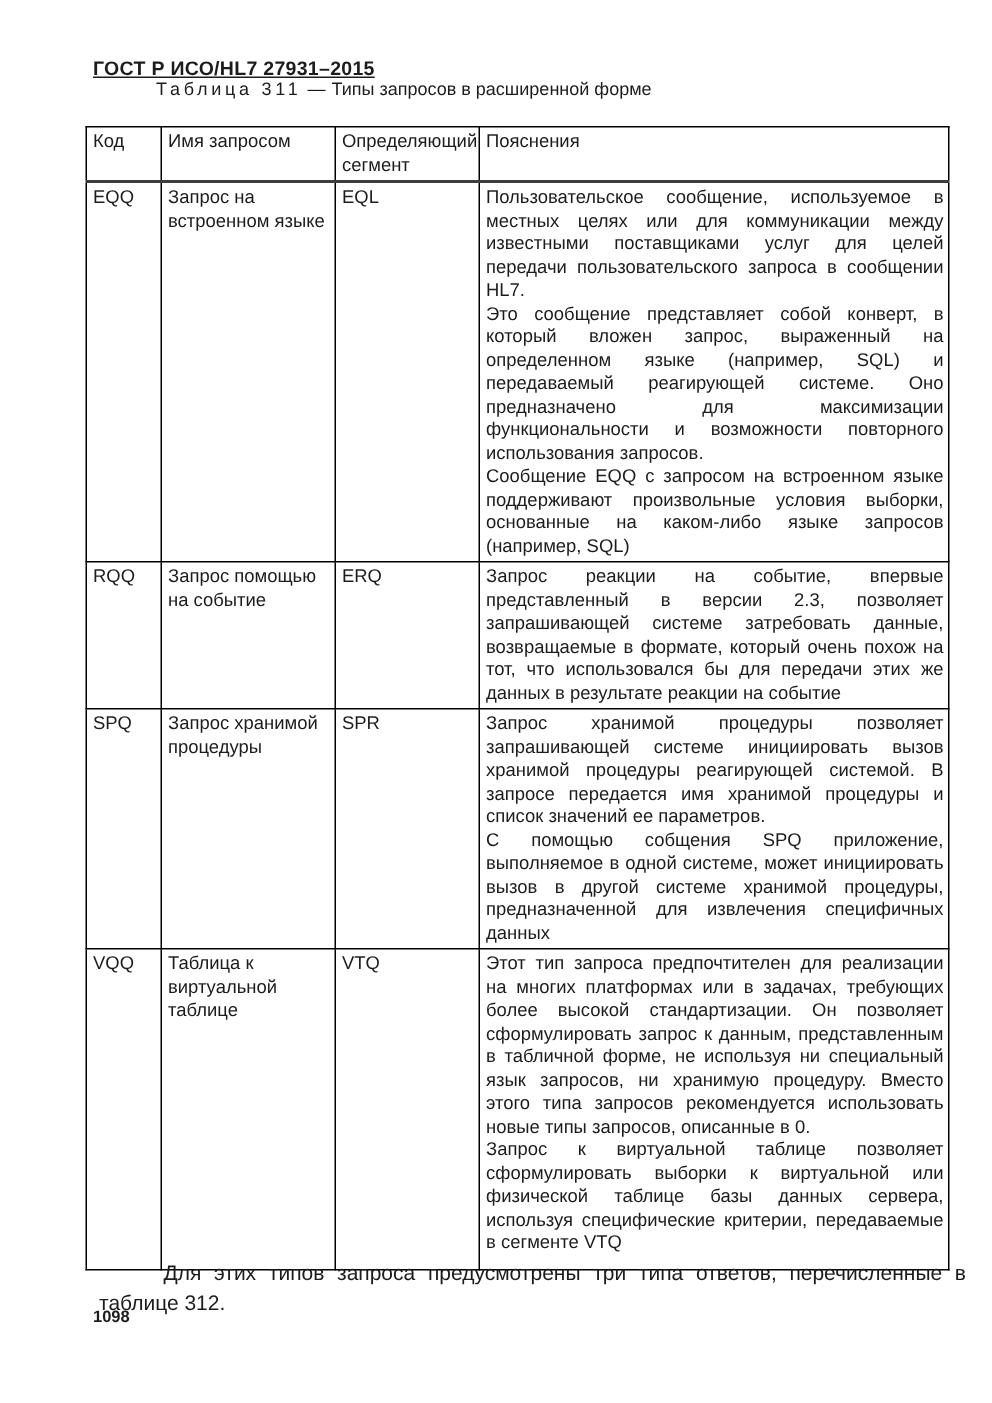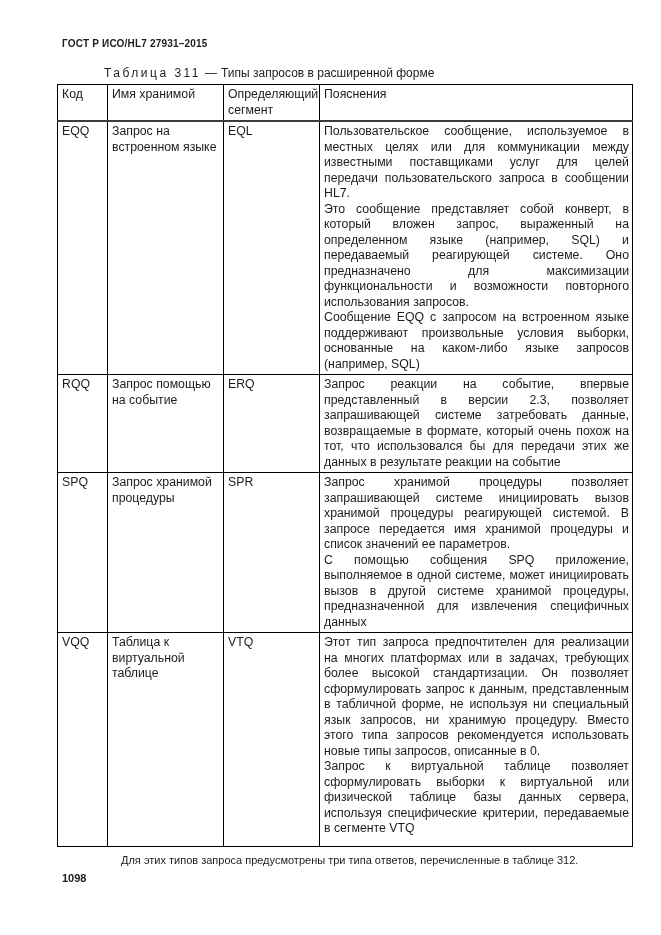--- a/index.html
+++ b/index.html
@@ -10,29 +10,30 @@
     background: #ffffff;
     color: #1c1c1c;
     font-family: "Liberation Sans", sans-serif;
     position: relative;
     overflow: hidden;
   }
   .doc-header {
     position: absolute;
     left: 62px;
     top: 38px;
-    font-size: 10px;
+    font-size: 13px;
     font-weight: bold;
     letter-spacing: 0.2px;
     white-space: nowrap;
+    text-decoration: underline;
   }
   .table-caption {
     position: absolute;
     left: 104px;
-    top: 66px;
+    top: 52px;
     font-size: 12px;
     white-space: nowrap;
   }
   .table-caption .cap-label {
     letter-spacing: 2.5px;
   }
   .table-caption .cap-dash {
     padding: 0 4px;
   }
   table.query-table {
@@ -70,25 +71,25 @@
   td.cell-exp p {
     margin: 0;
     text-align: justify;
     hyphens: auto;
   }
   .footer-par {
     position: absolute;
     left: 62px;
     top: 834px;
     width: 578px;
-    font-size: 11px;
+    font-size: 14px;
     line-height: 20px;
     text-indent: 43px;
     text-align: justify;
-    margin: 16px;
+    margin: 4px;
   }
   .page-number {
     position: absolute;
     left: 62px;
     top: 872px;
     font-size: 11px;
     font-weight: bold;
   }
 </style>
 </head>
@@ -103,21 +104,21 @@
 <table class="query-table">
   <colgroup>
     <col class="col-code">
       <col class="col-name">
       <col class="col-seg">
       <col class="col-exp">
   </colgroup>
   <thead>
     <tr class="header-row">
       <th>Код</th>
-      <th>Имя хранимой</th>
+      <th>Имя запросом</th>
       <th>Определяющий сегмент</th>
       <th>Пояснения</th>
     </tr>
   </thead>
   <tbody>
     <tr class="row-0">
       <td class="cell-code">EQQ</td>
       <td class="cell-name">Запрос на встроенном языке</td>
       <td class="cell-seg">EQL</td>
       <td class="cell-exp">

